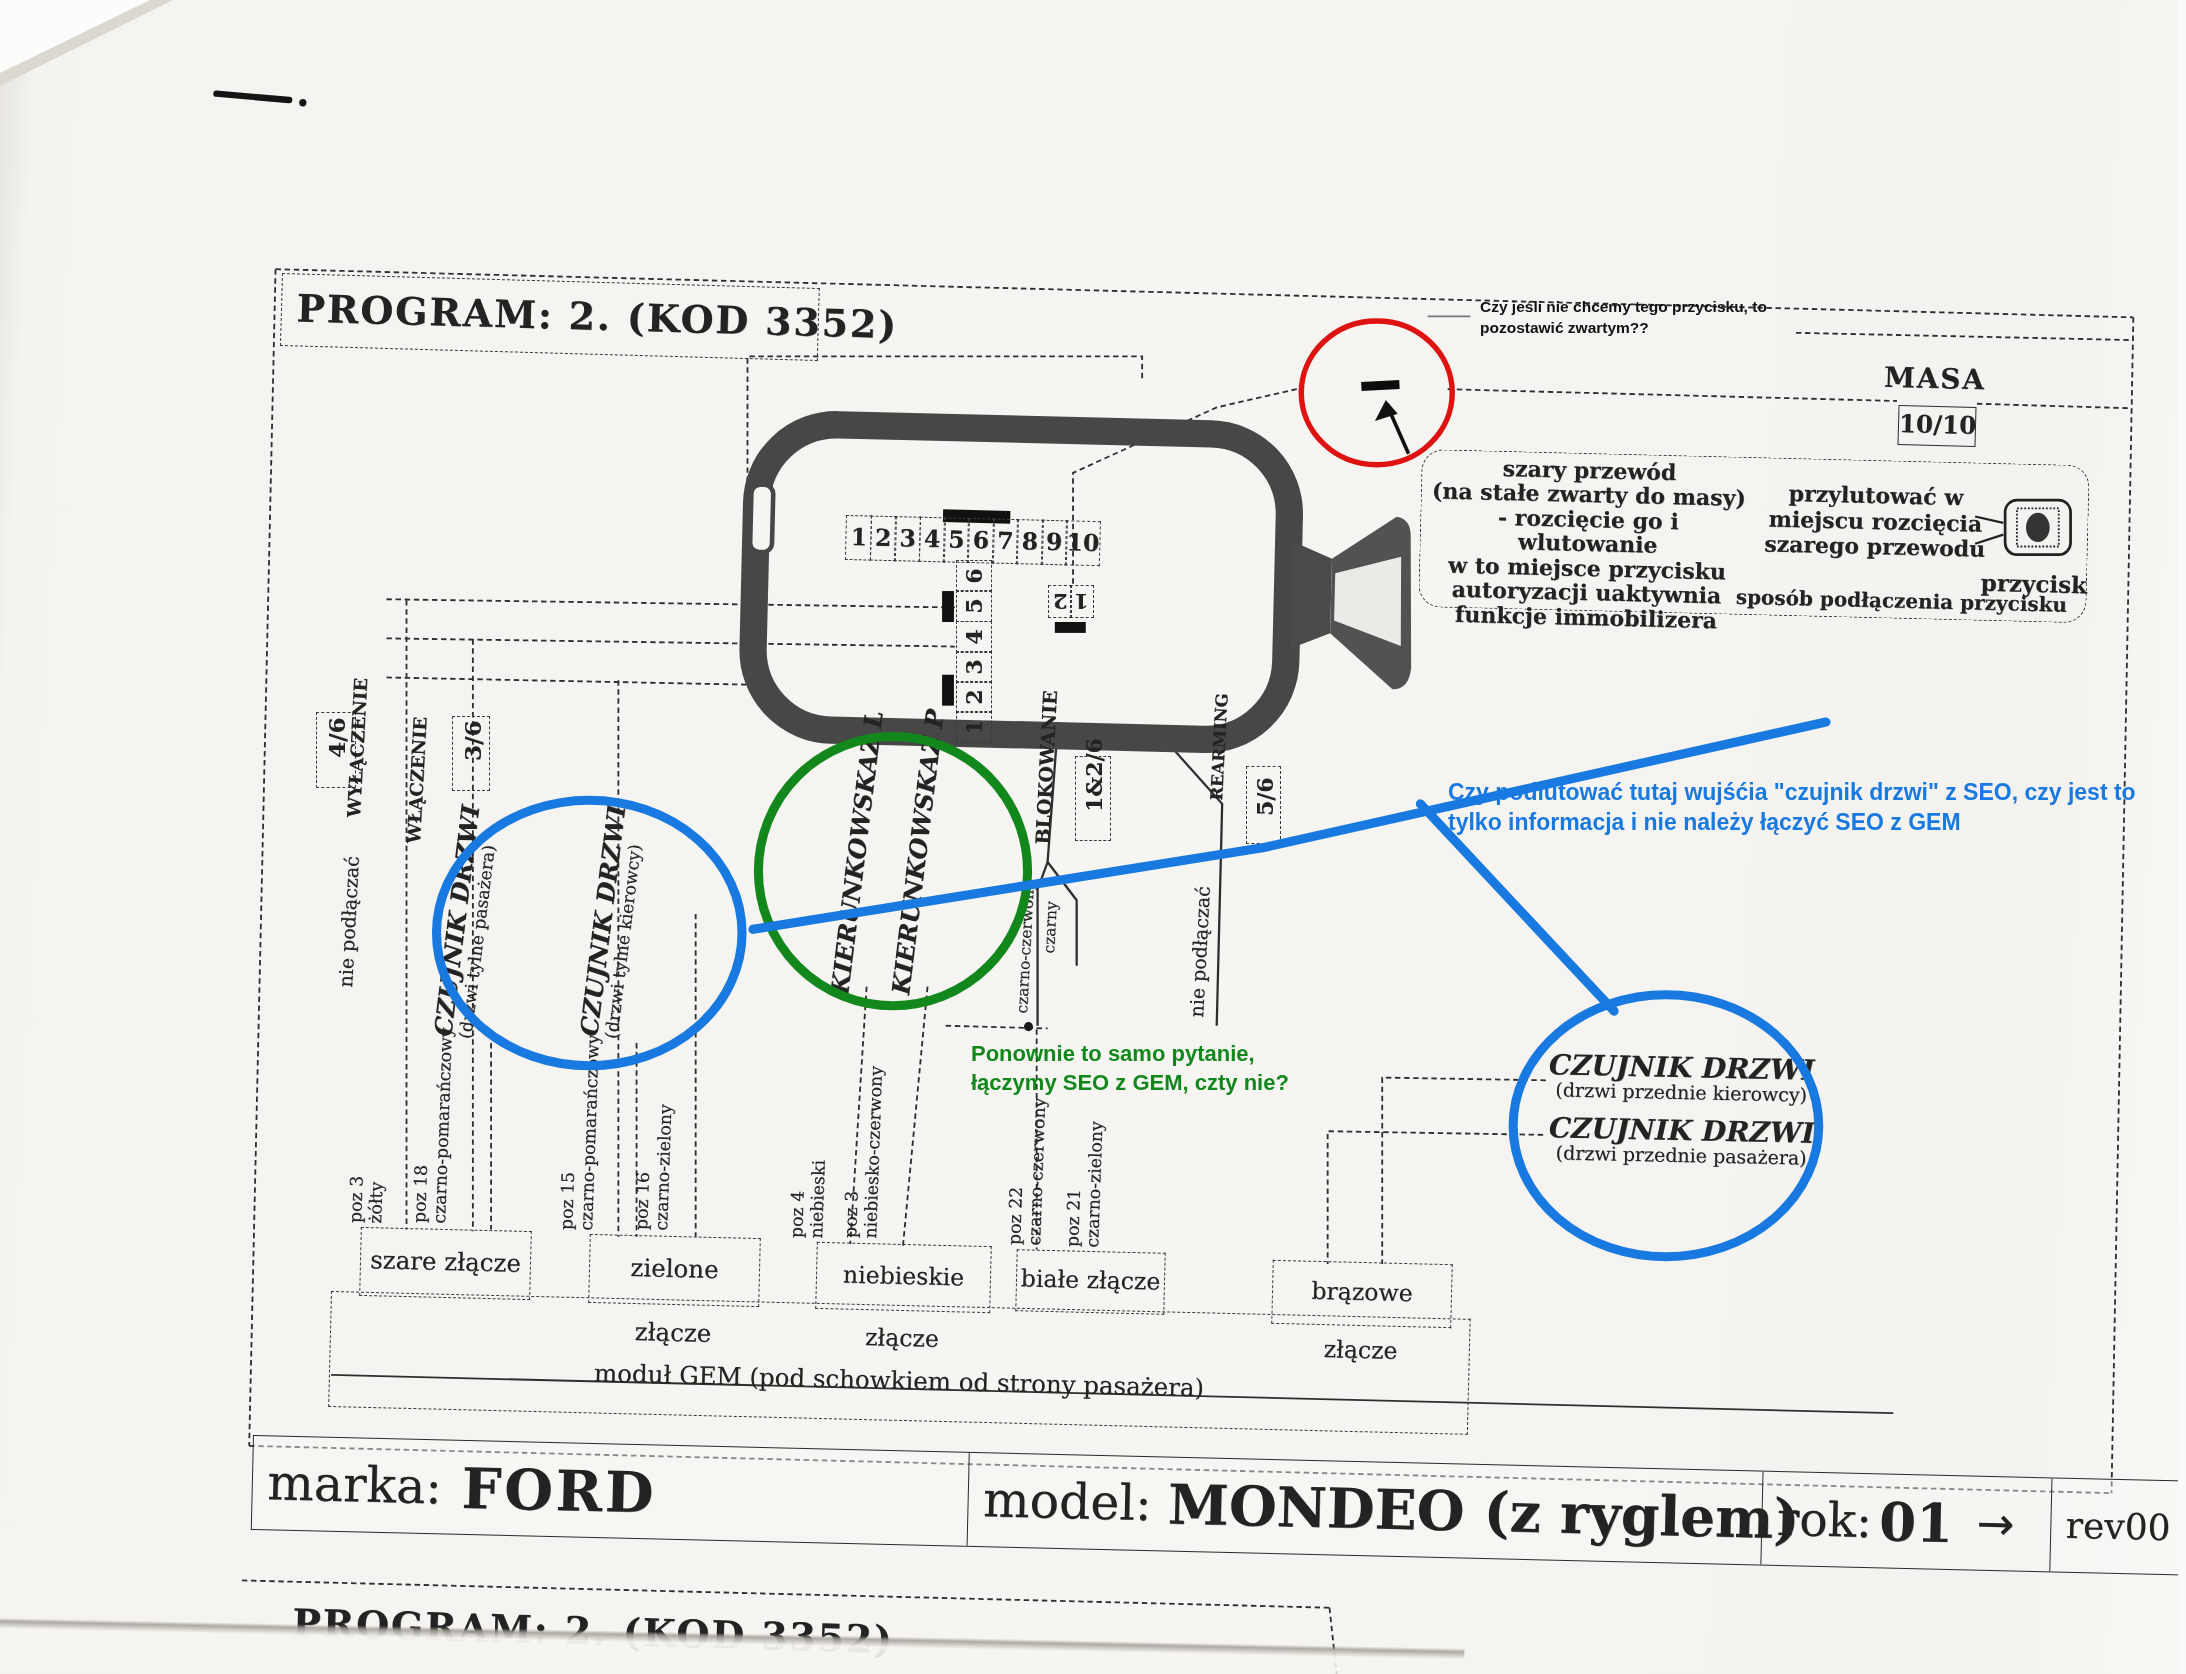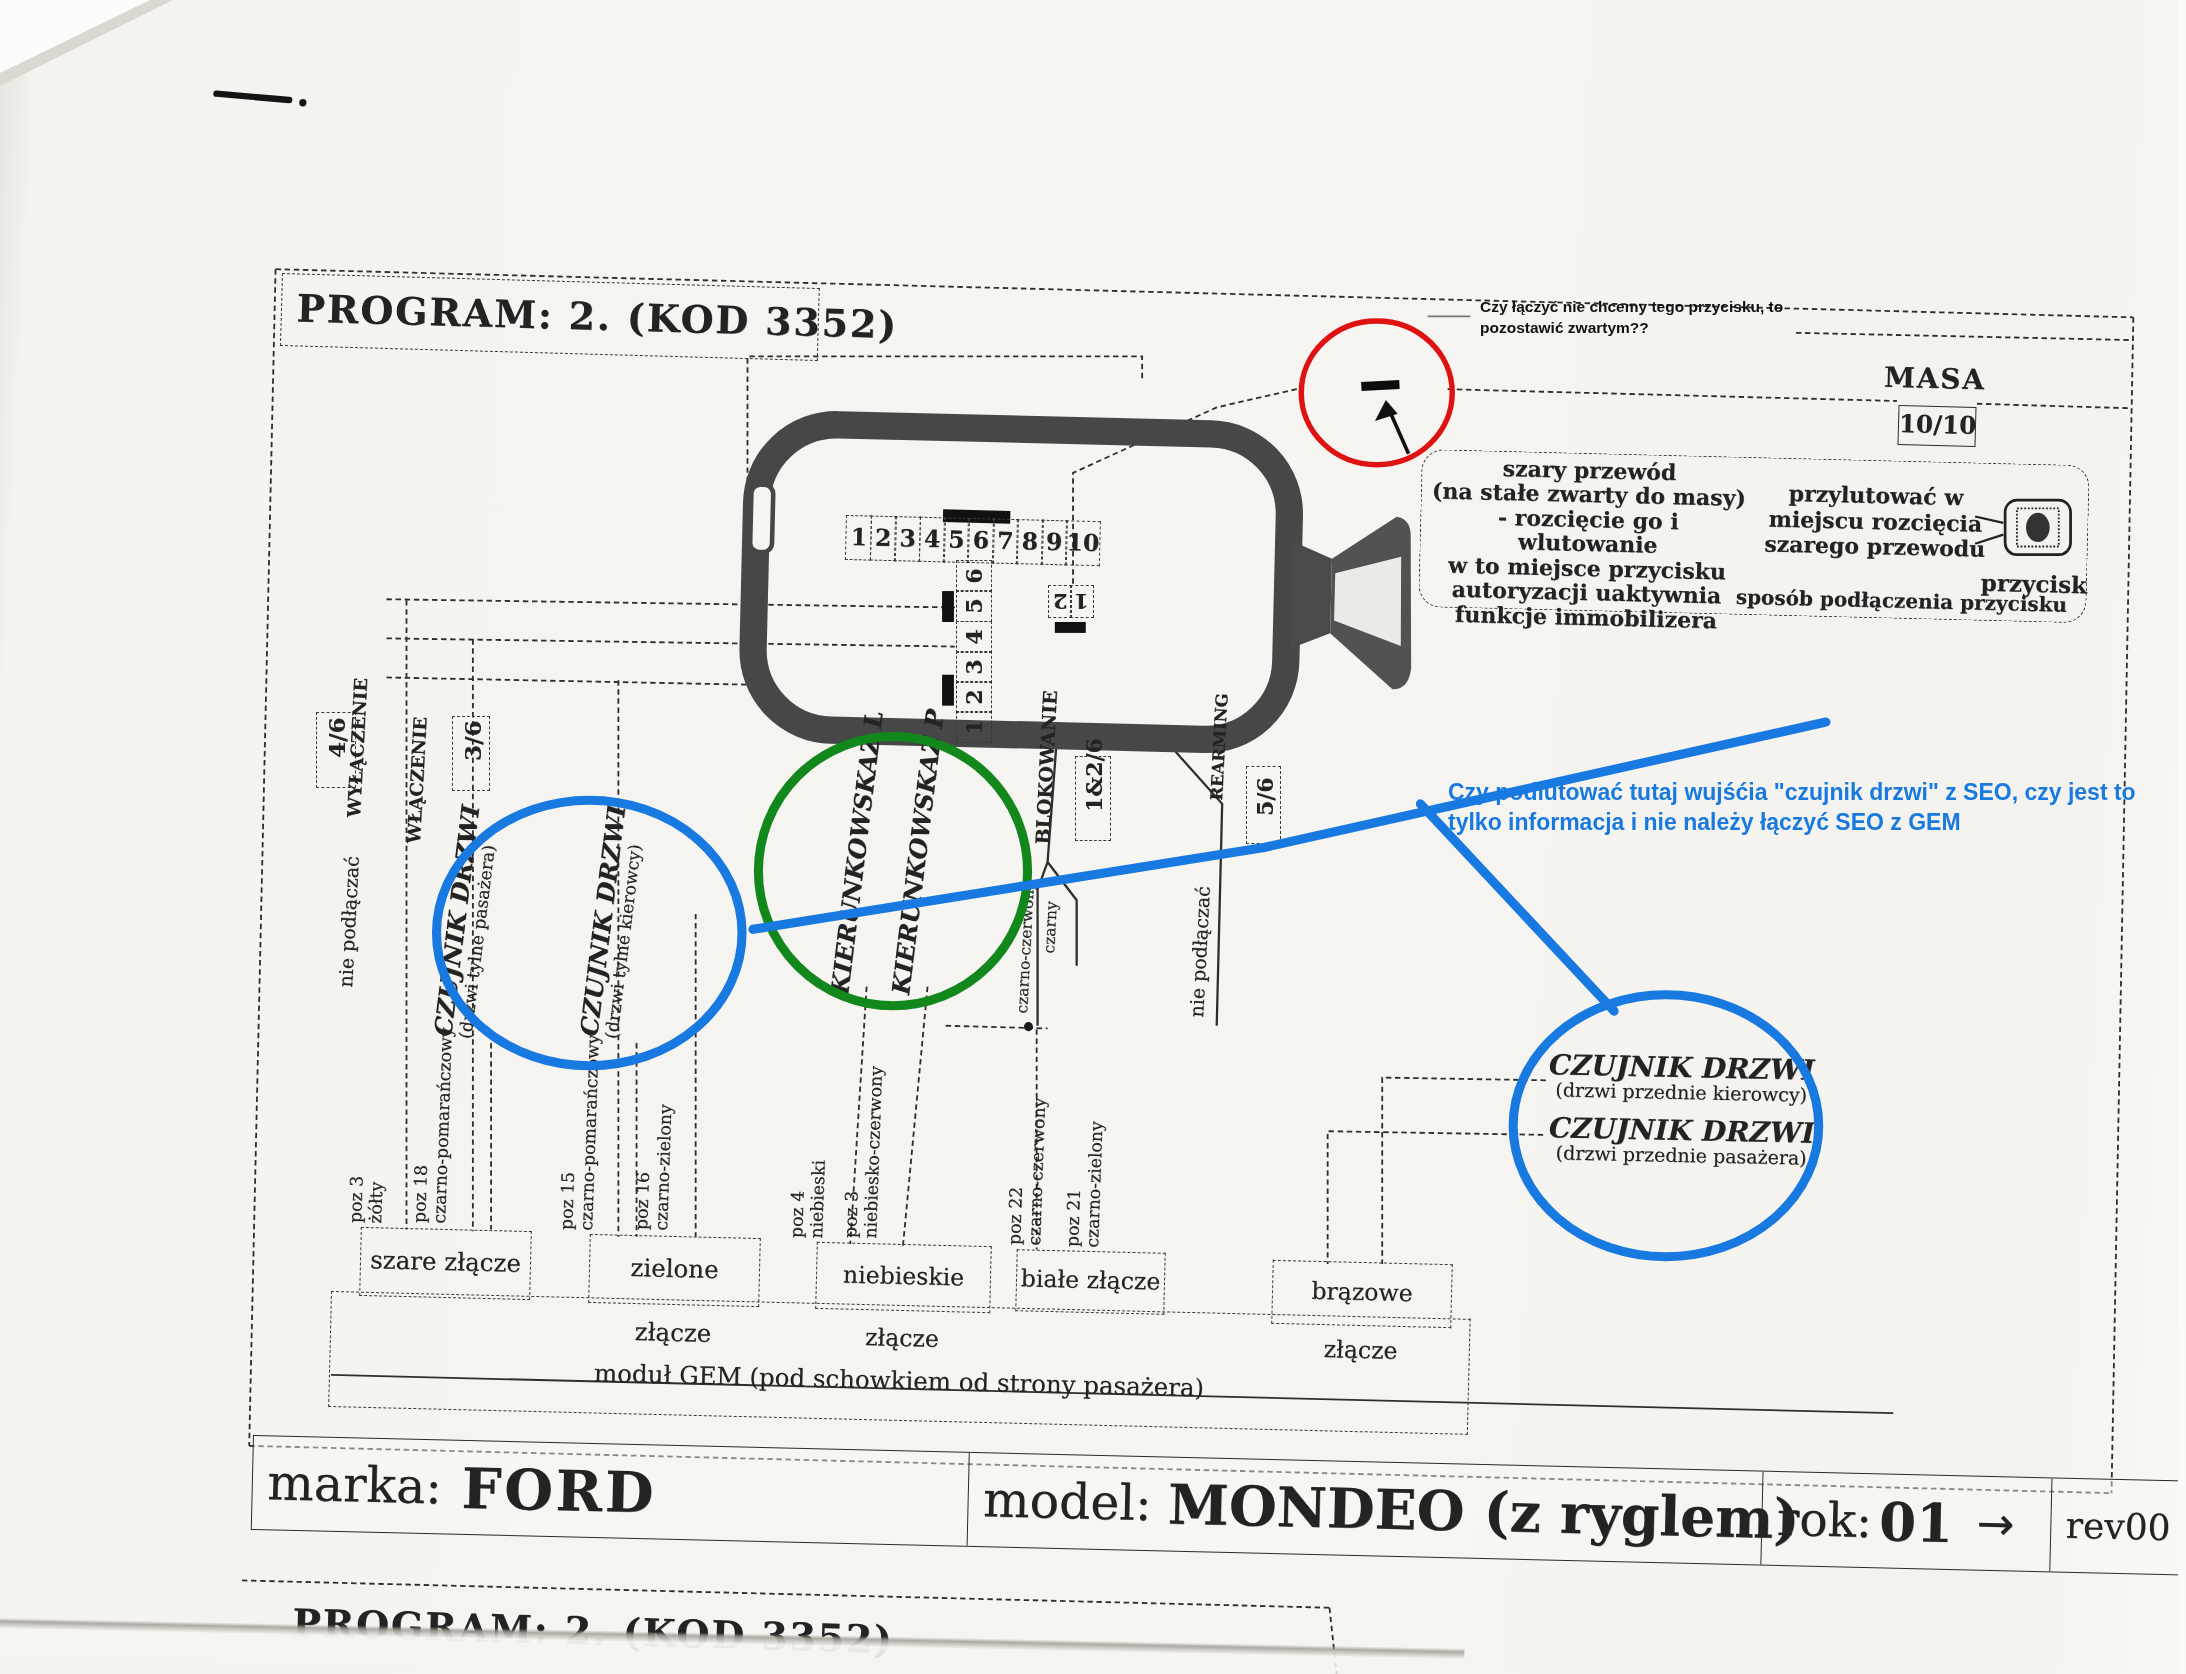--- a/index.html
+++ b/index.html
@@ -297,22 +297,24 @@
     <ellipse cx="648" cy="1026" rx="168" ry="146" fill="none" stroke="#1879e0" stroke-width="10"></ellipse>
 
     <ellipse cx="982" cy="958" rx="148" ry="148" fill="none" stroke="#12881c" stroke-width="10"></ellipse>
 
     <ellipse cx="1832" cy="1238" rx="168" ry="144" fill="none" stroke="#1879e0" stroke-width="10"></ellipse>
 
     <polyline points="828,1022 1390,932 2008,794" fill="none" stroke="#1879e0" stroke-width="10" stroke-linecap="round"></polyline>
     <polyline points="1562,884 1775,1112" fill="none" stroke="#1879e0" stroke-width="10" stroke-linecap="round"></polyline>
   </svg>
 
-  <div class="abs note pre" style="left:1480px;top:296px;font-size:15.5px;line-height:21px;color:#111;">Czy łączyć nie chcemy tego przycisku, to
+  <div class="abs note pre" style="left:1480px;top:296px;font-size:15.5px;line-height:21px;color:#111;">Czy jeśli nie chcemy tego przycisku, to
 pozostawić zwartym??</div>
 
   <div class="abs note pre" style="left:1448px;top:777px;font-size:23px;line-height:30px;color:#1879e0;">Czy podlutować tutaj wujśćia "czujnik drzwi" z SEO, czy jest to
 tylko informacja i nie należy łączyć SEO z GEM</div>
 
+  <div class="abs note pre" style="left:971px;top:1039px;font-size:22px;line-height:29px;color:#12881c;">Ponownie to samo pytanie,
+łączymy SEO z GEM, czty nie?</div>
 
   <div class="abs" style="right:0;top:0;width:9px;height:100%;background:#fbfaf8;"></div>
 </div>
 
 
 </body></html>

